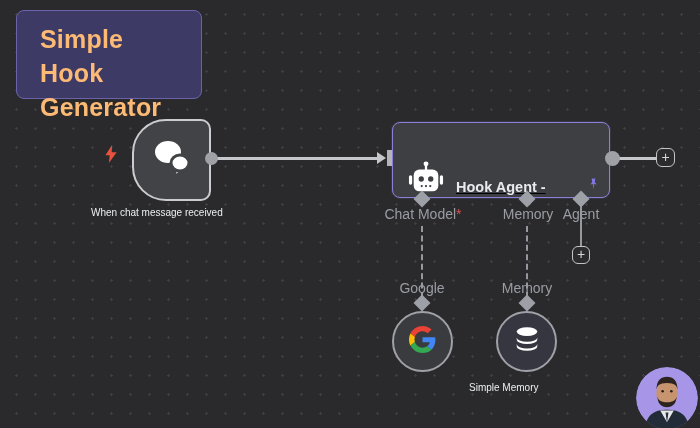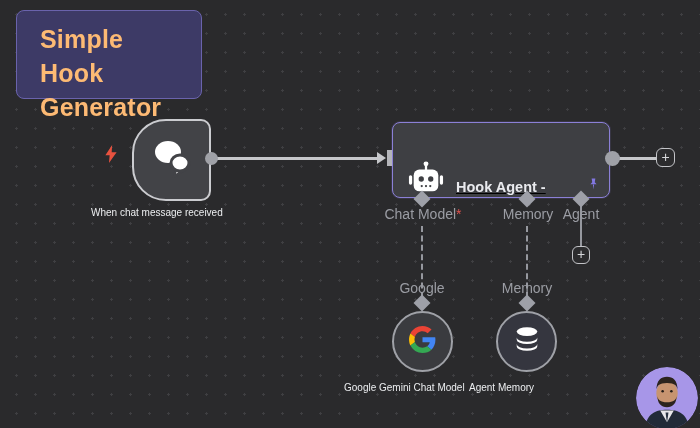--- a/index.html
+++ b/index.html
@@ -155,22 +155,21 @@
   <div class="abs circle-node memory-circle">
     <span>
       <svg width="30" height="28" viewBox="0 0 32 30">
         <ellipse cx="16" cy="6" rx="11" ry="4.6" fill="#ffffff"></ellipse>
         <path fill="#ffffff" d="M5 12.2 a11 4.6 0 0 0 22 0 v2.6 a11 4.6 0 0 1 -22 0 z"></path>
         <path fill="#ffffff" d="M5 19.4 a11 4.6 0 0 0 22 0 v2.6 a11 4.6 0 0 1 -22 0 z"></path>
       </svg>
     </span>
   </div>
 
-  <div class="abs node-label gemini-label">Google Gemini Chat Model</div>
-  <div class="abs node-label memory-label">Agent Memory</div>
+  <div class="abs node-label memory-label">Simple Memory</div>
 
   <div class="abs avatar">
     <svg width="62" height="62" viewBox="0 0 64 64">
       <circle cx="32" cy="32" r="32" fill="#a796e8"></circle>
       <path d="M9 64 C11 48 20 44 32 44 C44 44 53 48 55 64 Z" fill="#222b38"></path>
       <path d="M25 45 L32 57 L39 45 Z" fill="#e8e8ea"></path>
       <path d="M30.5 47 L32 58 L33.5 47 Z" fill="#2a3442"></path>
       <ellipse cx="32" cy="27" rx="11" ry="13" fill="#c79470"></ellipse>
       <path d="M21 25 C21 13 26 10 32 10 C38 10 43 13 43 25 C43 19.5 40 16.5 32 16.5 C24 16.5 21 19.5 21 25 Z" fill="#2c241e"></path>
       <path d="M22 29 C22 38 26 41.5 32 41.5 C38 41.5 42 38 42 29 C42 34 38.5 36.5 32 36.5 C25.5 36.5 22 34 22 29 Z" fill="#2c241e"></path>

